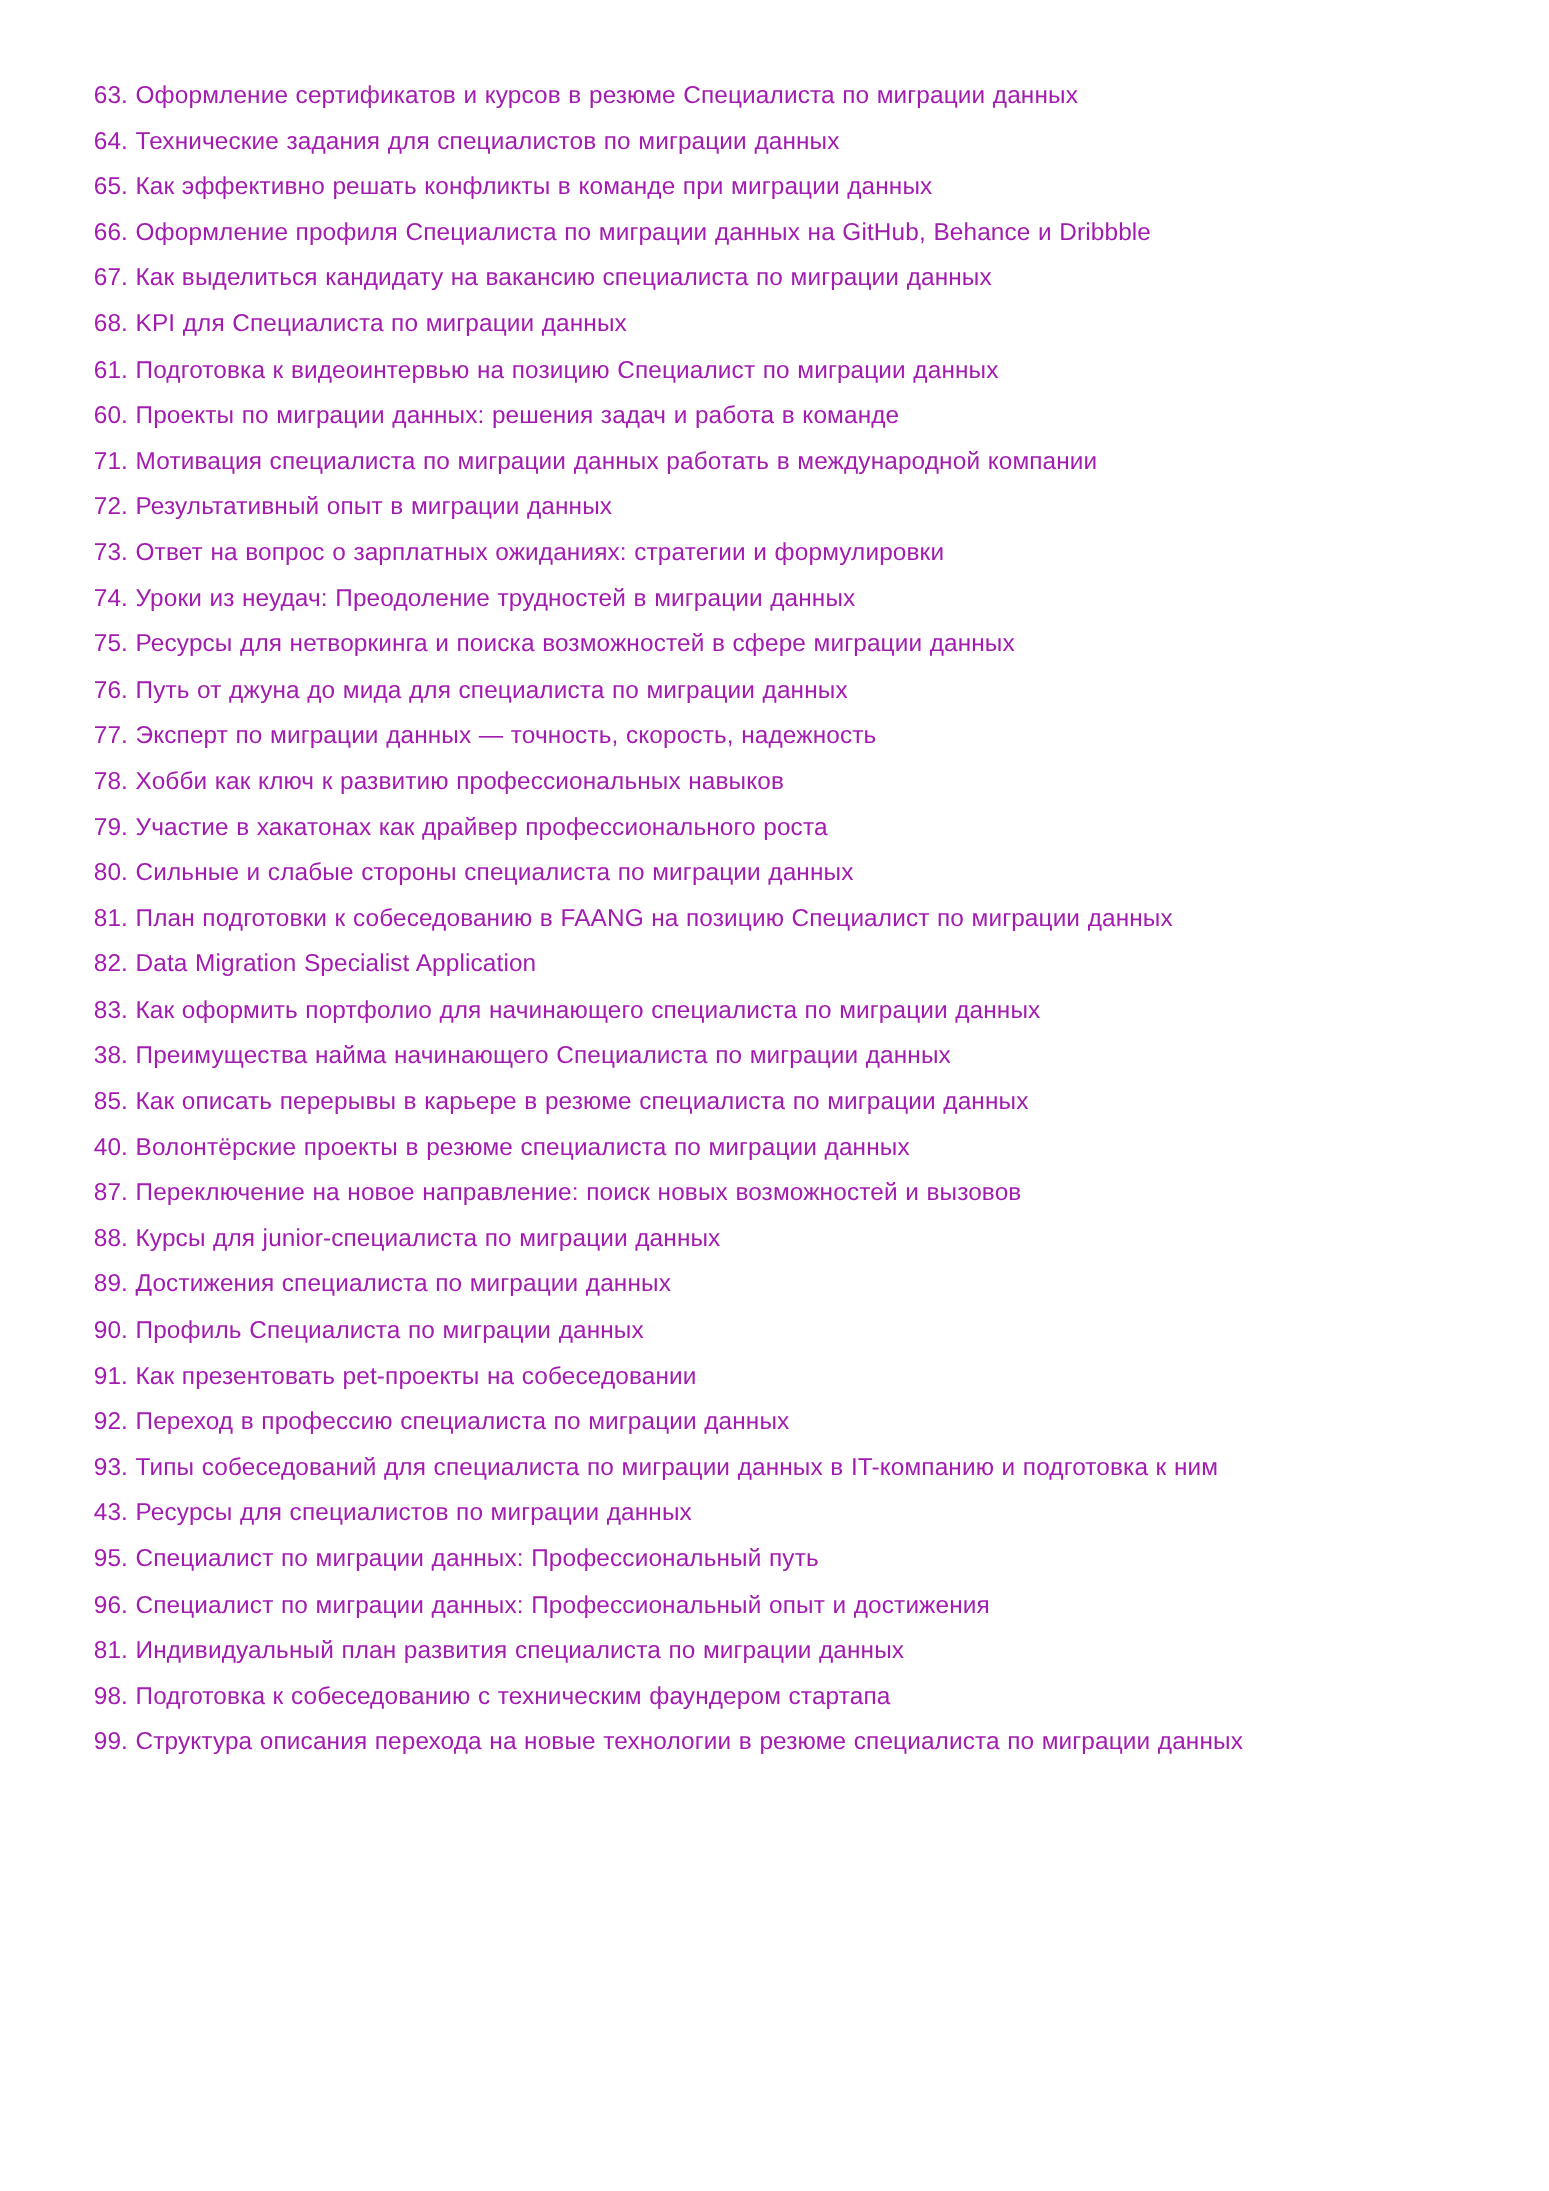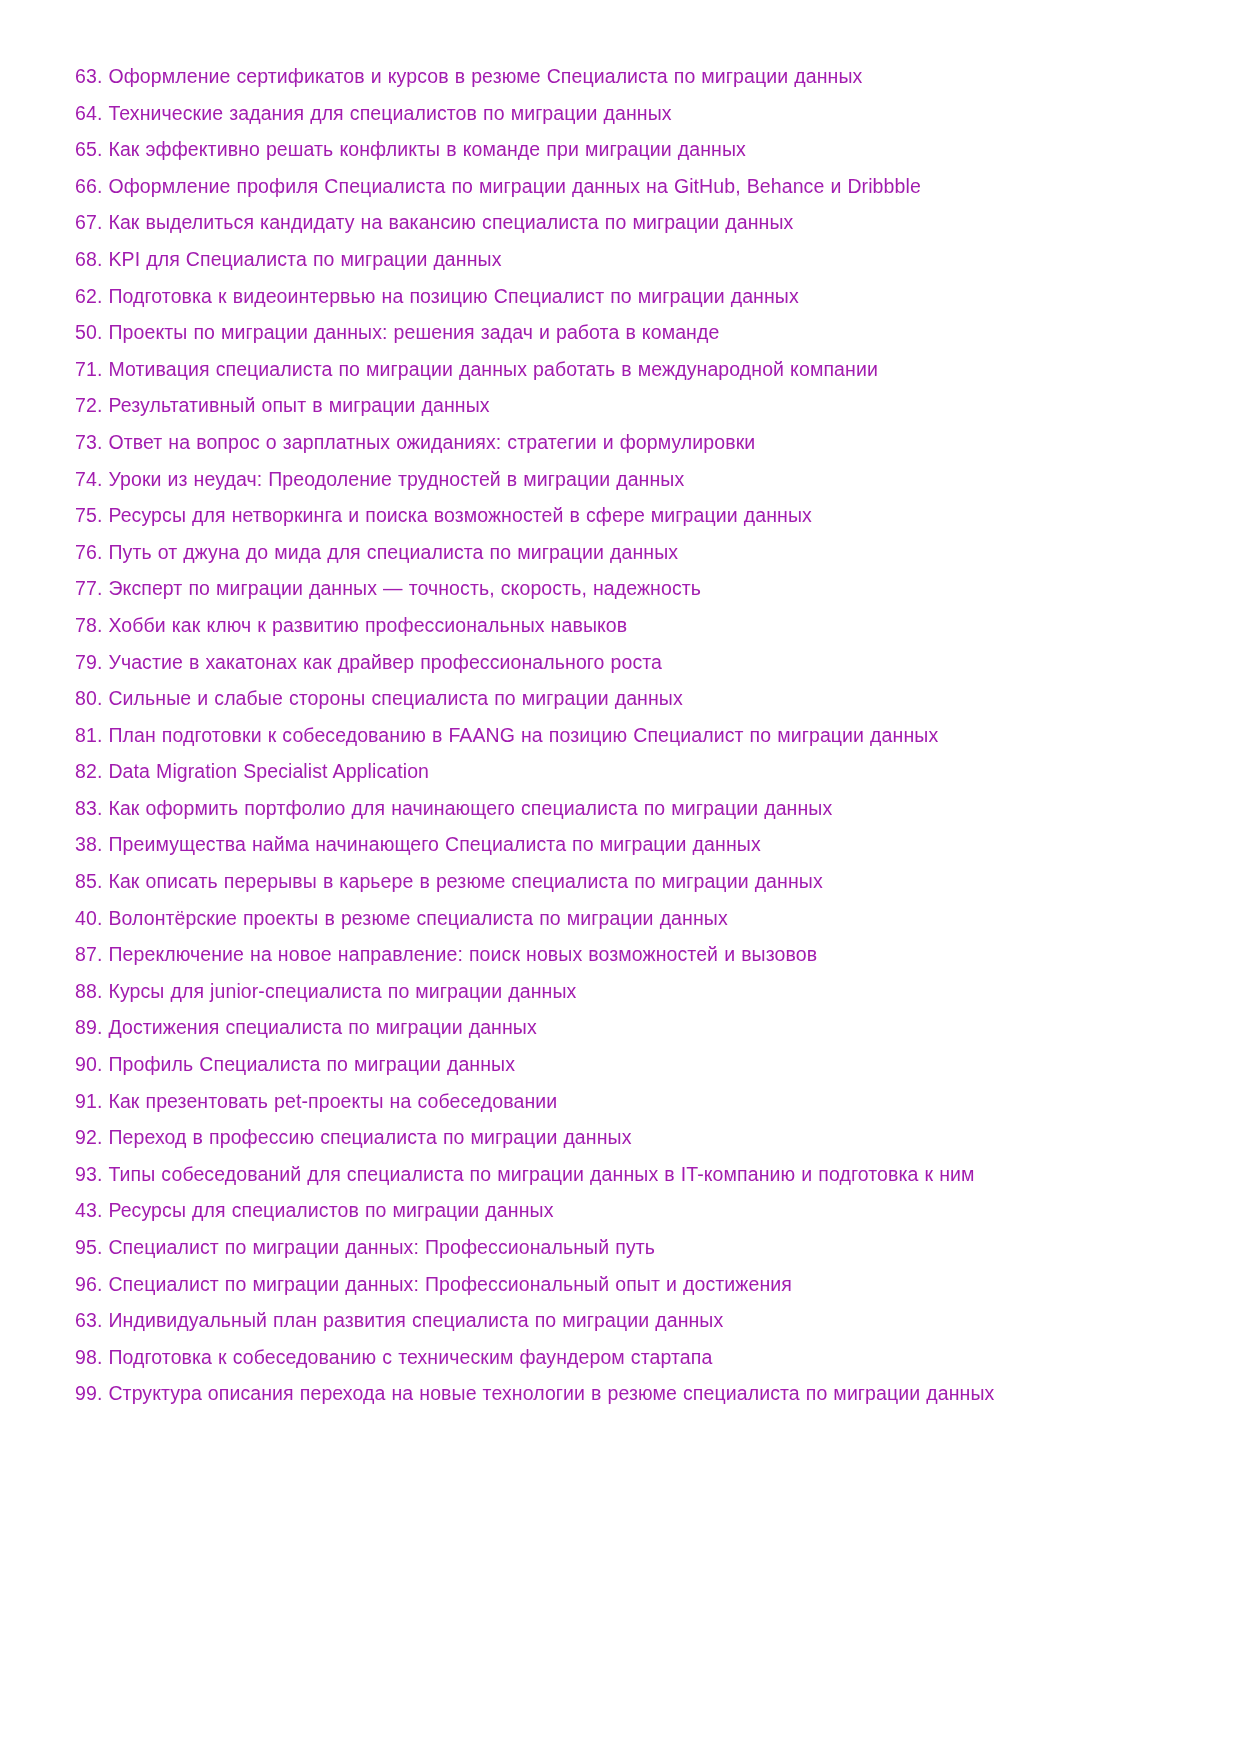--- a/index.html
+++ b/index.html
@@ -31,22 +31,22 @@
 <body>
 
 <div class="page">
   <div class="doc-list" id="numbered-list">
       <div class="item">63. Оформление сертификатов и курсов в резюме Специалиста по миграции данных</div>
       <div class="item">64. Технические задания для специалистов по миграции данных</div>
       <div class="item">65. Как эффективно решать конфликты в команде при миграции данных</div>
       <div class="item">66. Оформление профиля Специалиста по миграции данных на GitHub, Behance и Dribbble</div>
       <div class="item">67. Как выделиться кандидату на вакансию специалиста по миграции данных</div>
       <div class="item">68. KPI для Специалиста по миграции данных</div>
-      <div class="item">62. Подготовка к видеоинтервью на позицию Специалист по миграции данных</div>
-      <div class="item">50. Проекты по миграции данных: решения задач и работа в команде</div>
+      <div class="item">61. Подготовка к видеоинтервью на позицию Специалист по миграции данных</div>
+      <div class="item">60. Проекты по миграции данных: решения задач и работа в команде</div>
       <div class="item">71. Мотивация специалиста по миграции данных работать в международной компании</div>
       <div class="item">72. Результативный опыт в миграции данных</div>
       <div class="item">73. Ответ на вопрос о зарплатных ожиданиях: стратегии и формулировки</div>
       <div class="item">74. Уроки из неудач: Преодоление трудностей в миграции данных</div>
       <div class="item">75. Ресурсы для нетворкинга и поиска возможностей в сфере миграции данных</div>
       <div class="item">76. Путь от джуна до мида для специалиста по миграции данных</div>
       <div class="item">77. Эксперт по миграции данных — точность, скорость, надежность</div>
       <div class="item">78. Хобби как ключ к развитию профессиональных навыков</div>
       <div class="item">79. Участие в хакатонах как драйвер профессионального роста</div>
       <div class="item">80. Сильные и слабые стороны специалиста по миграции данных</div>
@@ -59,17 +59,17 @@
       <div class="item">87. Переключение на новое направление: поиск новых возможностей и вызовов</div>
       <div class="item">88. Курсы для junior-специалиста по миграции данных</div>
       <div class="item">89. Достижения специалиста по миграции данных</div>
       <div class="item">90. Профиль Специалиста по миграции данных</div>
       <div class="item">91. Как презентовать pet-проекты на собеседовании</div>
       <div class="item">92. Переход в профессию специалиста по миграции данных</div>
       <div class="item">93. Типы собеседований для специалиста по миграции данных в IT-компанию и подготовка к ним</div>
       <div class="item">43. Ресурсы для специалистов по миграции данных</div>
       <div class="item">95. Специалист по миграции данных: Профессиональный путь</div>
       <div class="item">96. Специалист по миграции данных: Профессиональный опыт и достижения</div>
-      <div class="item">63. Индивидуальный план развития специалиста по миграции данных</div>
+      <div class="item">81. Индивидуальный план развития специалиста по миграции данных</div>
       <div class="item">98. Подготовка к собеседованию с техническим фаундером стартапа</div>
       <div class="item">99. Структура описания перехода на новые технологии в резюме специалиста по миграции данных</div>
     </div>
 </div>
 
 </body></html>

